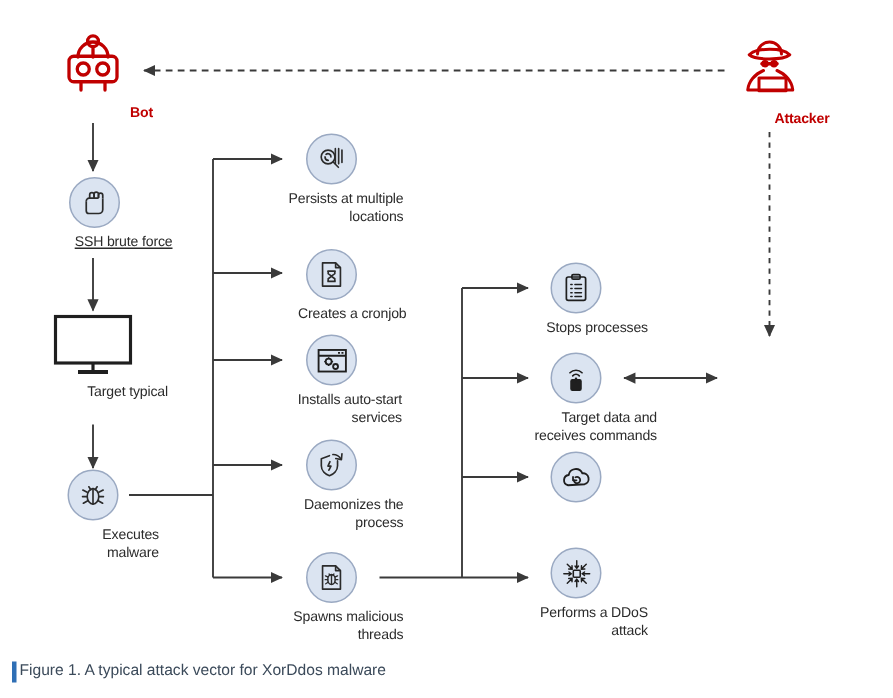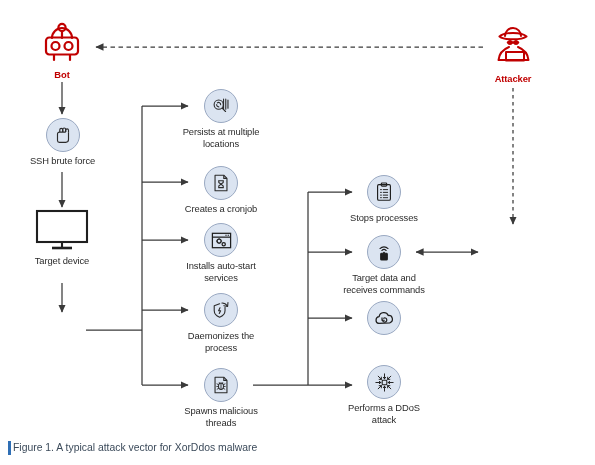--- a/index.html
+++ b/index.html
@@ -9,21 +9,21 @@
     font-family:"Liberation Sans","DejaVu Sans",sans-serif;
     color:#2b2b2b;
   }
   #canvas{position:absolute;left:0;top:0;width:595px;height:465px;}
   svg.lines{position:absolute;left:0;top:0;width:595px;height:465px;pointer-events:none;}
 
   .node{position:absolute;text-align:center;}
   .node .glyph{margin:0 auto;}
   .node .label{
     font-size:9.4px;line-height:11.6px;margin-top:3px;
-    letter-spacing:-0.1px;white-space:pre-line;
+    letter-spacing:-0.1px;white-space:pre-line;text-align:right;
   }
   .node.red .label{color:#c00000;font-weight:bold;font-size:9.4px;}
   .node.dark .label{color:#2b2b2b;}
 
   
   .chip{
     width:34px;height:34px;border-radius:50%;
     background:#dbe4f1;border:1.4px solid #9aa9c2;
     display:flex;align-items:center;justify-content:center;
     box-sizing:border-box;
@@ -97,21 +97,21 @@
           <circle cx="16.5" cy="24" r="4"></circle>
           <circle cx="29.5" cy="24" r="4"></circle>
           <path d="M15,33 L15,38"></path>
           <path d="M31,33 L31,38"></path>
         </g>
       </svg>
     </div>
     <div class="label">Bot</div>
   </div>
 
-  <div class="node dark" style="left:10px;top:118px;width:105px;">
+  <div class="node dark" style="left:10px;top:118px;width:105px;text-decoration:underline;">
     <div class="glyph chip">
       <svg width="22" height="22" viewBox="0 0 24 24">
         <g fill="none" stroke="#2b2b2b" stroke-width="1.25" stroke-linejoin="round">
           <path d="M6,11 L6,18 a2,2 0 0 0 2,2 l7,0 a3,3 0 0 0 3,-3 L18,9"></path>
           <path d="M6,11 a2.2,2.2 0 0 1 2.2,-2.2 L15,8.8"></path>
           <path d="M8.5,8.8 L8.5,6.4 a1.6,1.6 0 0 1 3.2,0 L11.7,8.8"></path>
           <path d="M11.7,8.6 L11.7,6 a1.6,1.6 0 0 1 3.2,0 L14.9,8.8"></path>
           <path d="M14.9,8.6 L14.9,6.8 a1.55,1.55 0 0 1 3.1,0 L18,9"></path>
         </g>
       </svg>
@@ -122,23 +122,38 @@
   <div class="node dark" style="left:12px;top:208px;width:100px;">
     <div class="glyph plain">
       <svg width="58" height="44" viewBox="0 0 58 44">
         <g fill="none" stroke="#1f1f1f" stroke-width="2.1">
           <rect x="4" y="3" width="50" height="31"></rect>
           <path d="M29,34 L29,39"></path>
           <path d="M19,40 L39,40" stroke-width="2.6"></path>
         </g>
       </svg>
     </div>
-    <div class="label">Target device</div>
-  </div>
-
+    <div class="label">Target typical</div>
+  </div>
+
+  <div class="node dark" style="left:18px;top:313px;width:88px;">
+    <div class="glyph chip">
+      <svg width="22" height="22" viewBox="0 0 24 24">
+        <g fill="none" stroke="#2b2b2b" stroke-width="1.2" stroke-linecap="round">
+          <ellipse cx="12" cy="13" rx="4.2" ry="5.6"></ellipse>
+          <path d="M12,7.4 L12,18.6"></path>
+          <path d="M9,6 L10.4,8.2 M15,6 L13.6,8.2"></path>
+          <path d="M7.8,10 L4.6,8.4 M7.8,13.2 L4.4,13.2 M8.2,16.2 L5,18"></path>
+          <path d="M16.2,10 L19.4,8.4 M16.2,13.2 L19.6,13.2 M15.8,16.2 L19,18"></path>
+        </g>
+      </svg>
+    </div>
+    <div class="label">Executes
+malware</div>
+  </div>
 
   <div class="node dark" style="left:173px;top:89px;width:96px;">
     <div class="glyph chip">
       <svg width="22" height="22" viewBox="0 0 24 24">
         <g fill="none" stroke="#2b2b2b" stroke-width="1.2" stroke-linecap="round">
           <circle cx="9.5" cy="10.5" r="5"></circle>
           <path d="M13.2,14.2 L17,18"></path>
           <path d="M8,8.6 a2.2,2.2 0 0 1 3.6,1.9 M9.6,13 a2.5,2.5 0 0 1 -2.3,-2.5"></path>
           <path d="M14.8,4.5 L14.8,15.5 M17.2,4.5 L17.2,15.5 M19.6,5.5 L19.6,14.5"></path>
         </g>

